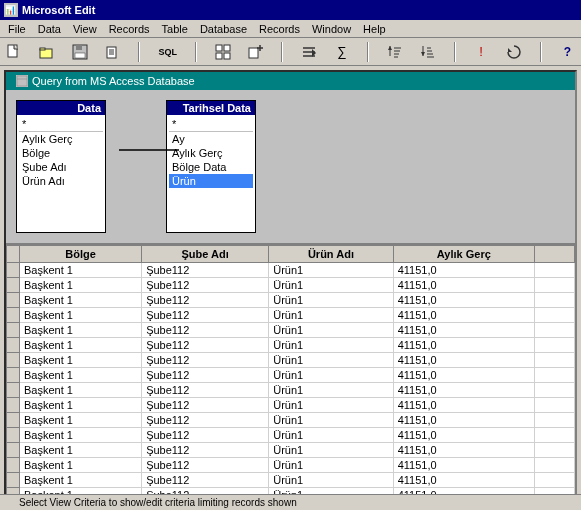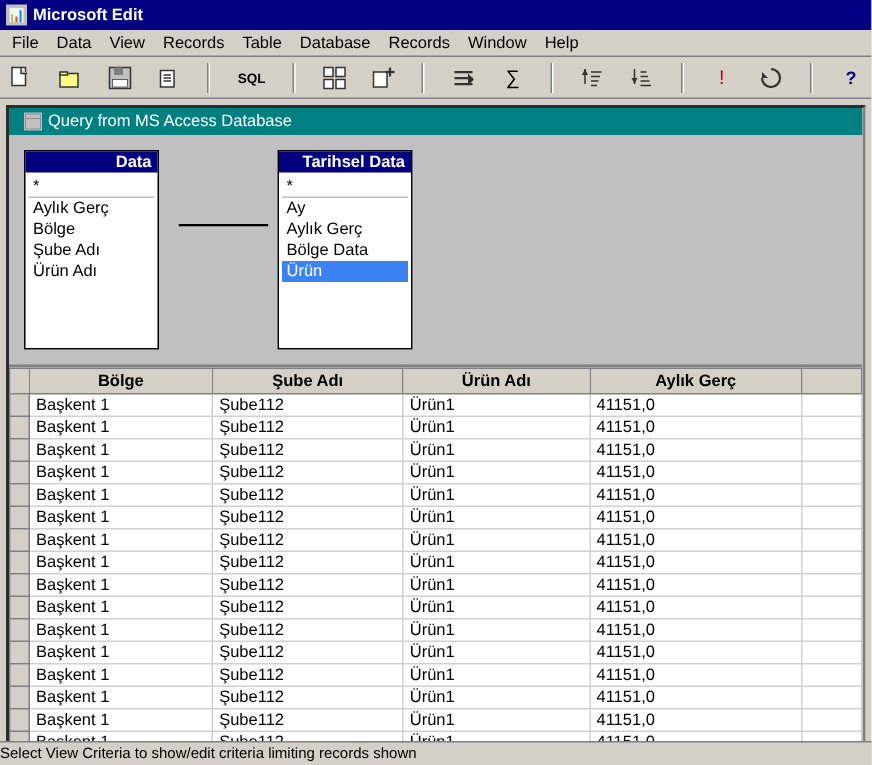--- a/index.html
+++ b/index.html
@@ -172,21 +172,21 @@
     tbody td {
       border: 1px solid #d0d0d0;
       padding: 1px 4px;
       white-space: nowrap;
     }
 
     
     .status-bar {
       background: #d4d0c8;
       border-top: 1px solid #808080;
-      padding: 1px 0;
+      padding: 1px 19px;
       font-size: 10px;
       height: 16px;
       display: flex;
       align-items: center;
       position: absolute;
       bottom: 0;
       left: 0;
       right: 0;
     }
 
@@ -327,21 +327,21 @@
         <div class="table-box-field">Bölge</div>
         <div class="table-box-field">Şube Adı</div>
         <div class="table-box-field">Ürün Adı</div>
       </div>
     </div>
 
     <svg width="60" height="60" style="position:absolute;left:113px;top:45px;">
       <line x1="0" y1="15" x2="60" y2="15" stroke="black" stroke-width="1.5"></line>
     </svg>
 
-    <div class="table-box" style="margin-left:59px;">
+    <div class="table-box" style="margin-left:40px;">
       <div class="table-box-header">Tarihsel Data</div>
       <div class="table-box-fields">
         <div class="table-box-field star">*</div>
         <div class="table-box-field">Ay</div>
         <div class="table-box-field">Aylık Gerç</div>
         <div class="table-box-field">Bölge Data</div>
         <div class="table-box-field selected">Ürün</div>
       </div>
     </div>
   </div>

